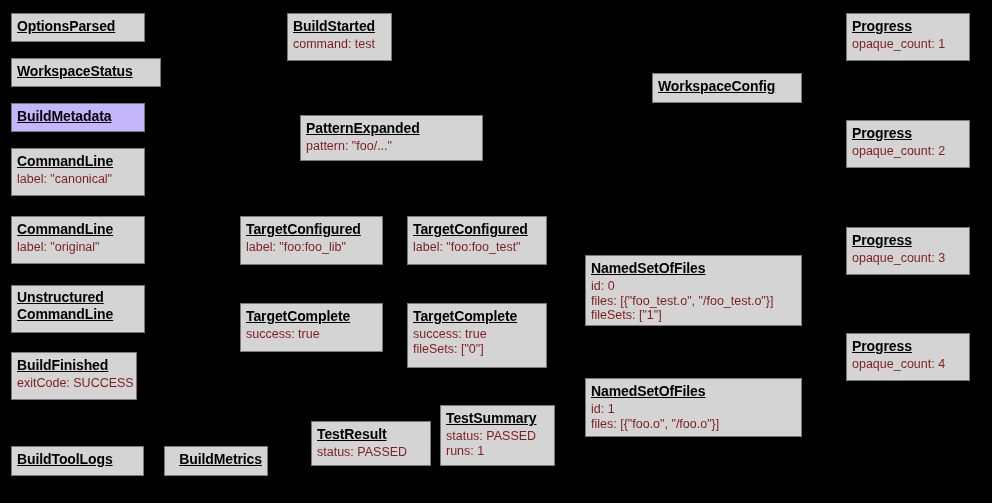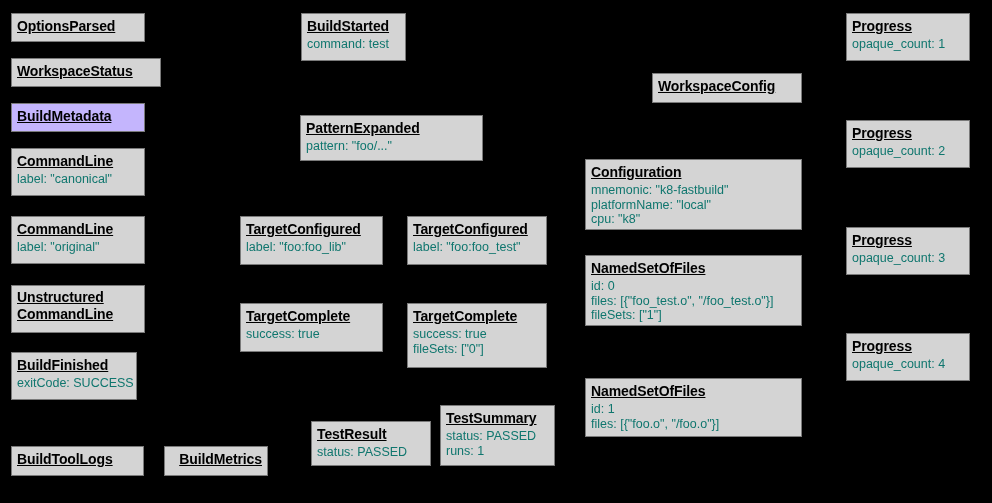--- a/index.html
+++ b/index.html
@@ -36,21 +36,21 @@
     letter-spacing: -0.1px;
     color: #000000;
   }
   .node-title.two-line {
     white-space: pre-line;
     display: block;
   }
   .node-fields {
     font-size: 12.5px;
     font-weight: normal;
-    color: #0f766e;
+    color: #7f1d1d;
     margin-top: 1px;
   }
   .node-field {
     display: block;
     white-space: nowrap;
   }
 </style>
 </head>
 <body>
 
@@ -66,21 +66,21 @@
       </div></div>
     <div class="node" style="left: 11px; top: 285px; width: 134px; height: 48px; background: rgb(212, 212, 212); border-color: rgb(122, 122, 122);">
       <span class="node-title two-line">Unstructured
 CommandLine</span>
     </div>
     <div class="node" style="left: 11px; top: 352px; width: 126px; height: 48px; background: rgb(212, 212, 212); border-color: rgb(122, 122, 122);"><span class="node-title">BuildFinished</span><div class="node-fields">
         <span class="node-field">exitCode: SUCCESS</span>
       </div></div>
     <div class="node" style="left: 11px; top: 446px; width: 133px; height: 30px; background: rgb(212, 212, 212); border-color: rgb(122, 122, 122);"><span class="node-title">BuildToolLogs</span></div>
     <div class="node" style="left: 164px; top: 446px; width: 104px; height: 30px; background: rgb(212, 212, 212); border-color: rgb(122, 122, 122); text-align: right;"><span class="node-title">BuildMetrics</span></div>
-    <div class="node" style="left: 301px; top: 13px; width: 105px; height: 48px; background: rgb(212, 212, 212); border-color: rgb(122, 122, 122);"><span class="node-title">BuildStarted</span><div class="node-fields">
+    <div class="node" style="left: 287px; top: 13px; width: 105px; height: 48px; background: rgb(212, 212, 212); border-color: rgb(122, 122, 122);"><span class="node-title">BuildStarted</span><div class="node-fields">
         <span class="node-field">command: test</span>
       </div></div>
     <div class="node" style="left: 300px; top: 115px; width: 183px; height: 46px; background: rgb(212, 212, 212); border-color: rgb(122, 122, 122);"><span class="node-title">PatternExpanded</span><div class="node-fields">
         <span class="node-field">pattern: "foo/..."</span>
       </div></div>
     <div class="node" style="left: 240px; top: 216px; width: 143px; height: 49px; background: rgb(212, 212, 212); border-color: rgb(122, 122, 122);"><span class="node-title">TargetConfigured</span><div class="node-fields">
         <span class="node-field">label: "foo:foo_lib"</span>
       </div></div>
     <div class="node" style="left: 407px; top: 216px; width: 140px; height: 49px; background: rgb(212, 212, 212); border-color: rgb(122, 122, 122);"><span class="node-title">TargetConfigured</span><div class="node-fields">
         <span class="node-field">label: "foo:foo_test"</span>
@@ -93,25 +93,20 @@
         <span class="node-field">fileSets: ["0"]</span>
       </div></div>
     <div class="node" style="left: 311px; top: 421px; width: 120px; height: 45px; background: rgb(212, 212, 212); border-color: rgb(122, 122, 122);"><span class="node-title">TestResult</span><div class="node-fields">
         <span class="node-field">status: PASSED</span>
       </div></div>
     <div class="node" style="left: 440px; top: 405px; width: 115px; height: 61px; background: rgb(212, 212, 212); border-color: rgb(122, 122, 122);"><span class="node-title">TestSummary</span><div class="node-fields">
         <span class="node-field">status: PASSED</span>
         <span class="node-field">runs: 1</span>
       </div></div>
     <div class="node" style="left: 652px; top: 73px; width: 150px; height: 30px; background: rgb(212, 212, 212); border-color: rgb(122, 122, 122);"><span class="node-title">WorkspaceConfig</span></div>
-    <div class="node" style="left: 585px; top: 159px; width: 217px; height: 71px; background: rgb(212, 212, 212); border-color: rgb(122, 122, 122);"><span class="node-title">Configuration</span><div class="node-fields">
-        <span class="node-field">mnemonic: "k8-fastbuild"</span>
-        <span class="node-field">platformName: "local"</span>
-        <span class="node-field">cpu: "k8"</span>
-      </div></div>
     <div class="node" style="left: 585px; top: 255px; width: 217px; height: 71px; background: rgb(212, 212, 212); border-color: rgb(122, 122, 122);"><span class="node-title">NamedSetOfFiles</span><div class="node-fields">
         <span class="node-field">id: 0</span>
         <span class="node-field">files: [{"foo_test.o", "/foo_test.o"}]</span>
         <span class="node-field">fileSets: ["1"]</span>
       </div></div>
     <div class="node" style="left: 585px; top: 378px; width: 217px; height: 59px; background: rgb(212, 212, 212); border-color: rgb(122, 122, 122);"><span class="node-title">NamedSetOfFiles</span><div class="node-fields">
         <span class="node-field">id: 1</span>
         <span class="node-field">files: [{"foo.o", "/foo.o"}]</span>
       </div></div>
     <div class="node" style="left: 846px; top: 13px; width: 124px; height: 48px; background: rgb(212, 212, 212); border-color: rgb(122, 122, 122);"><span class="node-title">Progress</span><div class="node-fields">

